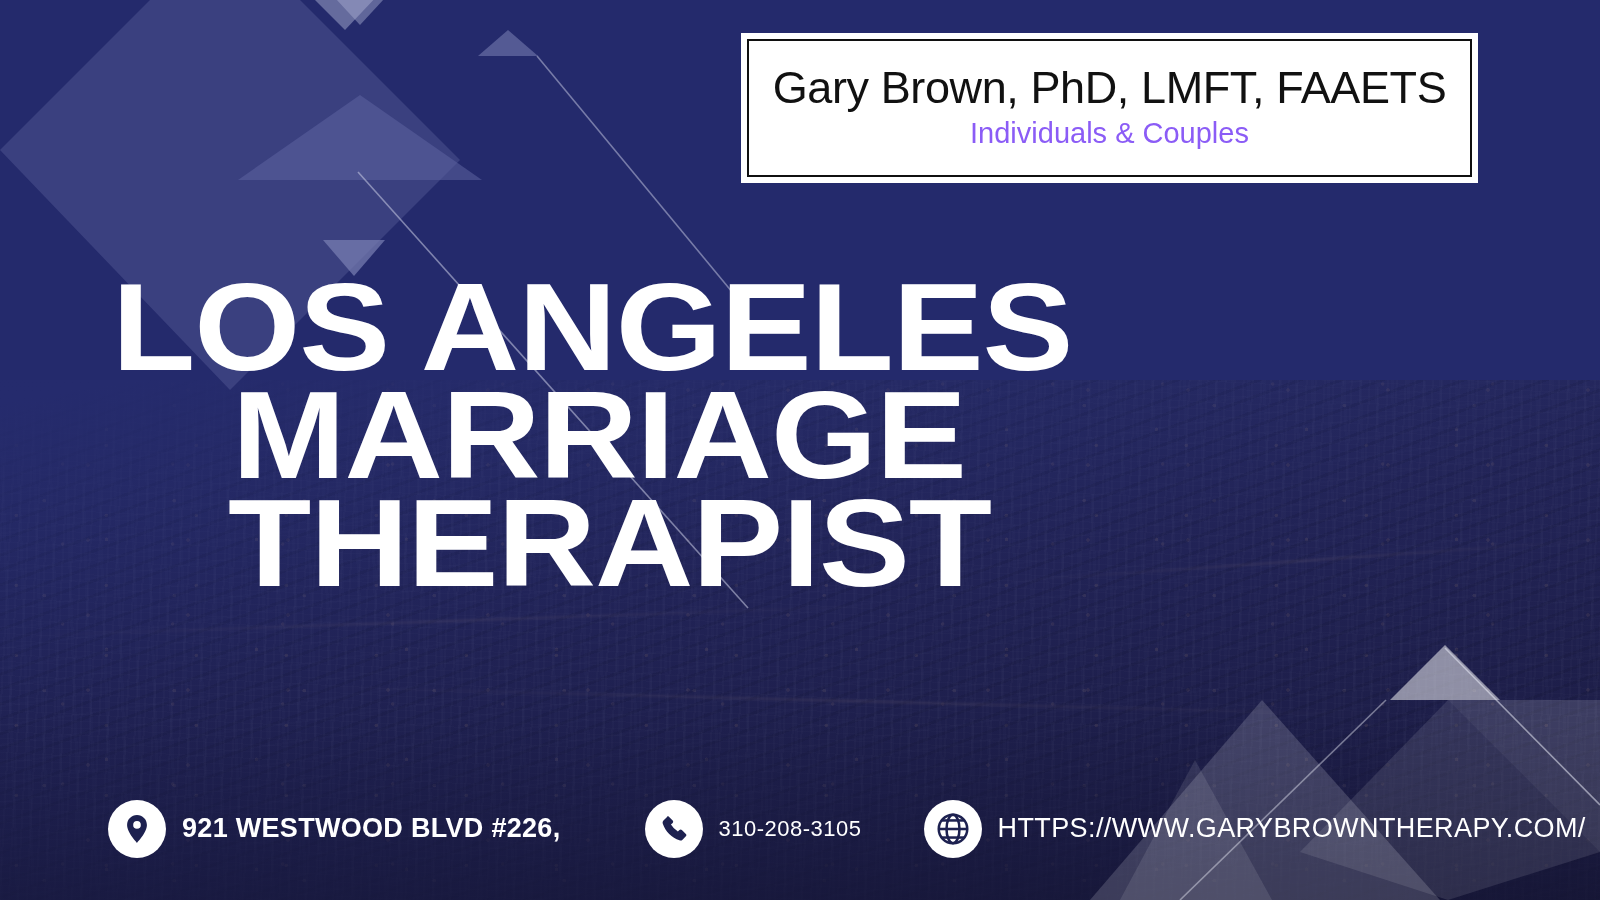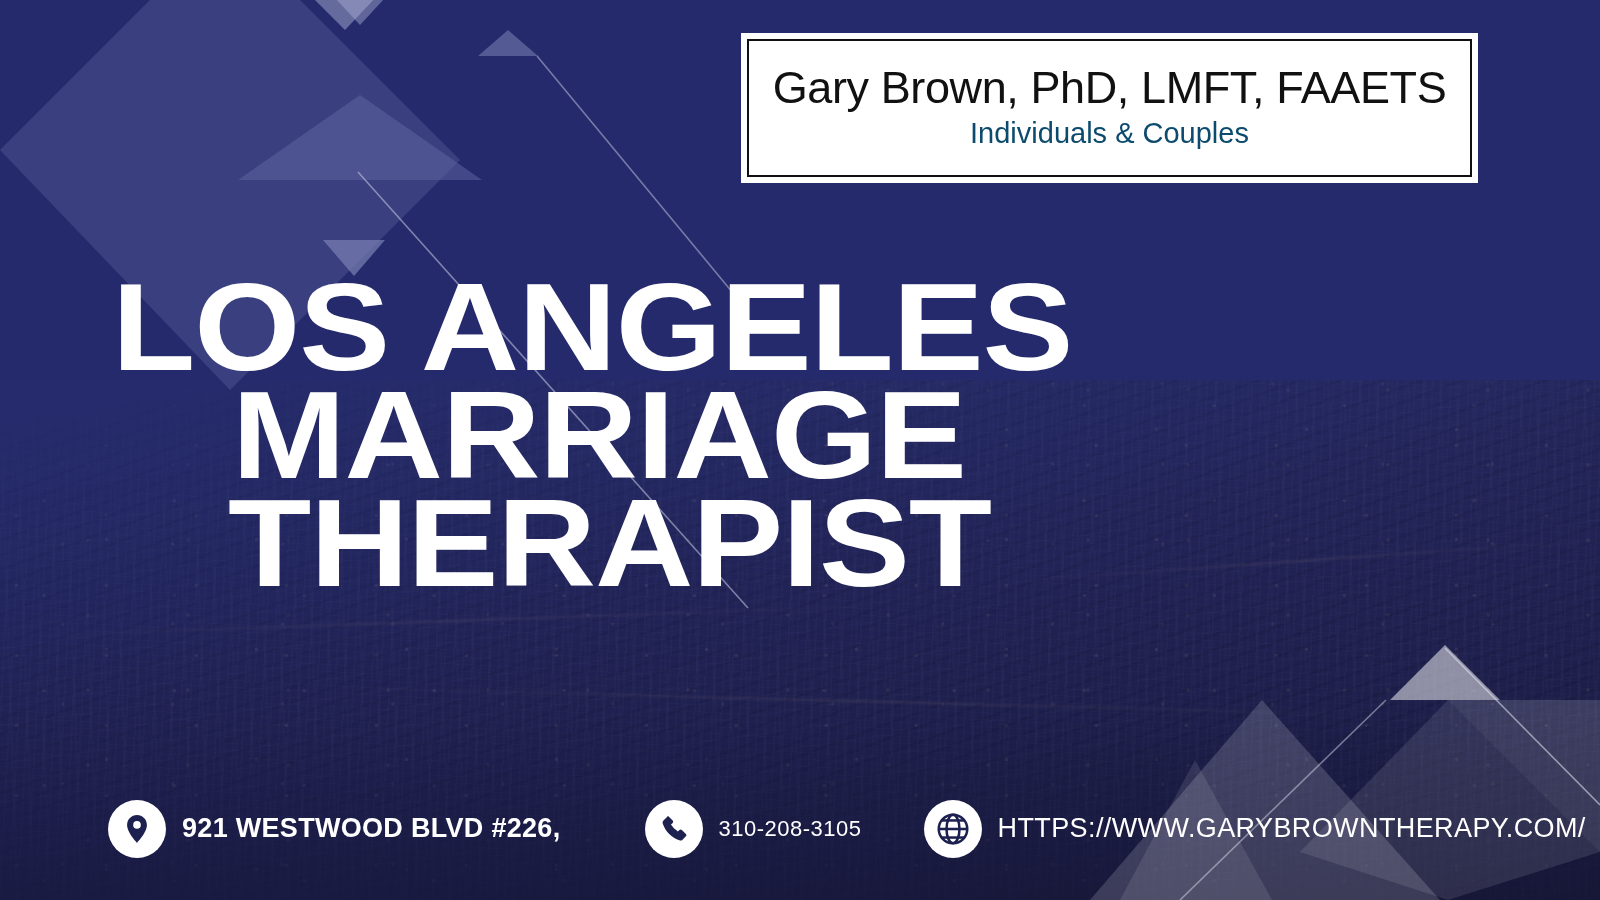--- a/index.html
+++ b/index.html
@@ -118,21 +118,21 @@
   }
   .logo-name {
     color: #111111;
     font-size: 45px;
     line-height: 1.02;
     letter-spacing: -0.4px;
     white-space: nowrap;
     font-weight: 400;
   }
   .logo-tag {
-    color: #0c4a6e;
+    color: #8b5cf6;
     font-size: 29px;
     line-height: 1.25;
     margin-top: 4px;
     font-weight: 400;
   }
 
   
   .headline {
     position: absolute;
     left: 0;

